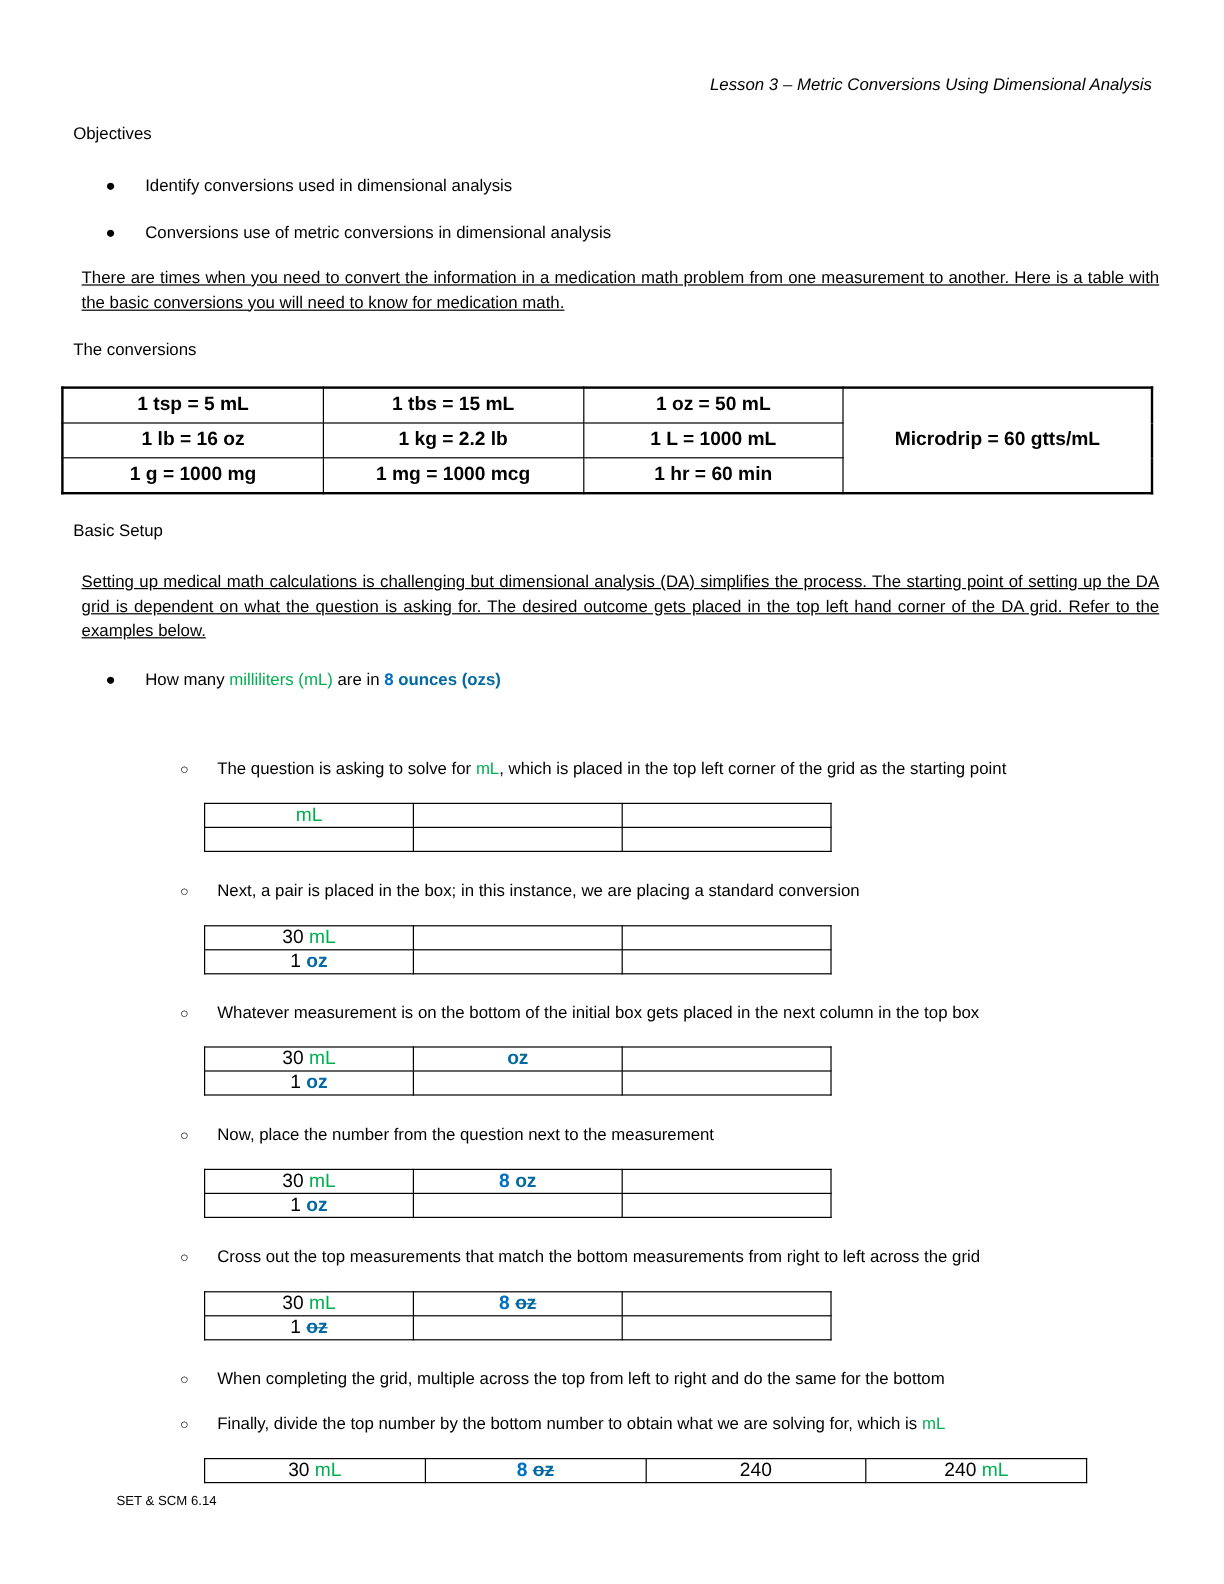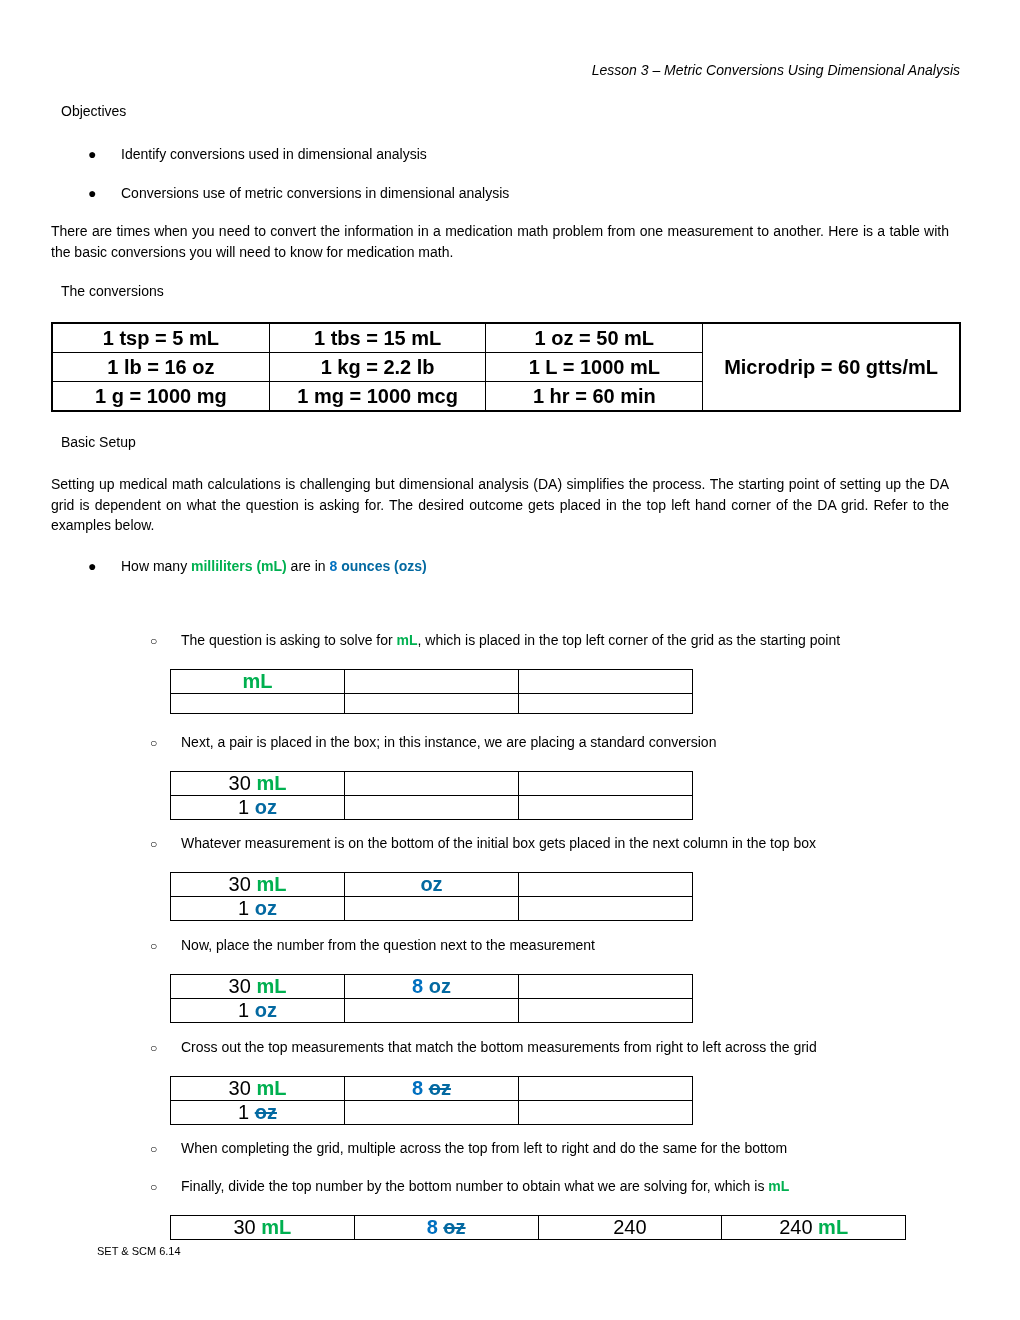--- a/index.html
+++ b/index.html
@@ -8,28 +8,28 @@
     font-family: "Liberation Sans", sans-serif; color: #000;
     font-size: 14px;
   }
   .abs { position: absolute; }
   .header-title { top: 62px; right: 60px; font-size: 14px; font-style: italic; }
   .h { font-weight: normal; font-size: 14px; left: 61px; }
   .bullet-row { left: 88px; display: flex; align-items: baseline; }
   .bullet-row .dot { width: 33px; font-size: 14px; }
   .circle-row { left: 150px; display: flex; align-items: baseline; }
   .circle-row .ring { width: 31px; font-size: 12px; }
-  .para { left: 51px; width: 898px; line-height: 20.5px; text-align: justify; }
-  .green { color: #00b050; font-weight: bold; }
+  .para { left: 68px; width: 898px; line-height: 20.5px; text-align: justify; text-decoration: underline; }
+  .green { color: #00b050; font-weight: normal; }
   .blue { color: #0070c0; font-weight: bold; }
   .red { color: #0369a1; font-weight: bold; }
   .strike { text-decoration: line-through; }
 
   table { border-collapse: collapse; position: absolute; }
-  td { border: 1.5px solid #000; text-align: center; padding: 0; font-size: 20px; }
+  td { border: 1.5px solid #000; text-align: center; padding: 0; font-size: 16px; }
 
   .conv { left: 51px; top: 322px; width: 910px; border: 2px solid #000; }
   .conv td { height: 28px; font-weight: bold; width: 216px; }
   .conv td.micro { width: 256px; }
 
   .grid { left: 170px; width: 523px; }
   .grid td { height: 19px; width: 173px; }
   .grid-wide { left: 170px; width: 736px; }
   .grid-wide td { height: 19px; width: 173px; }
 

